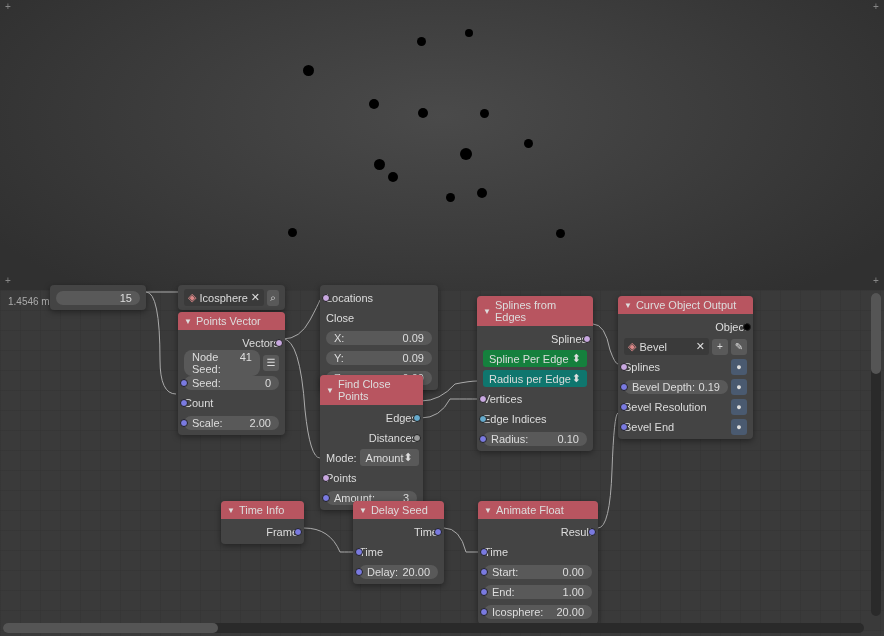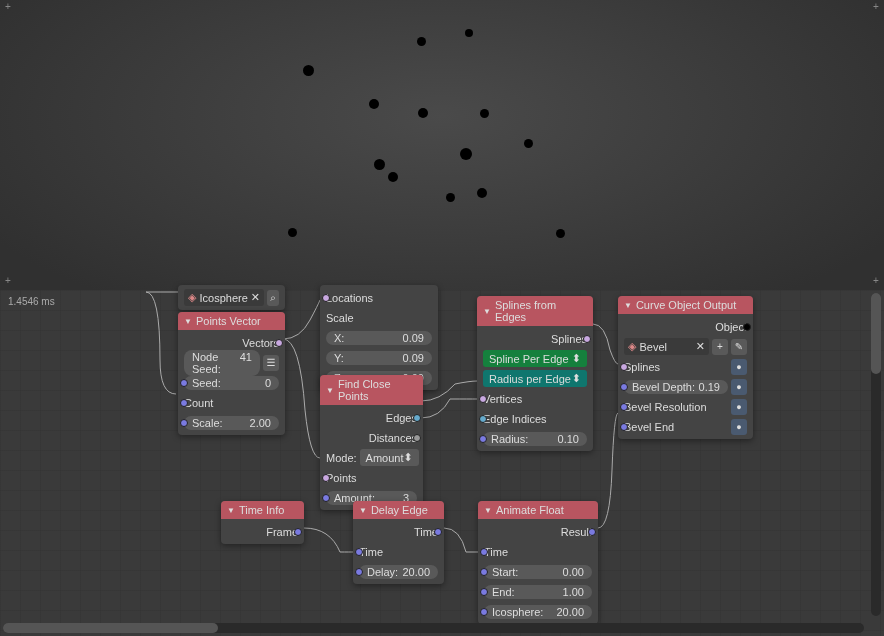--- a/index.html
+++ b/index.html
@@ -68,20 +68,30 @@
     <path d="M283 49 Q300 49 310 30 Q318 15 320 10" stroke="#aaa" fill="none" stroke-width="1"></path>
     <path d="M283 49 Q300 49 305 120 Q310 168 320 168" stroke="#aaa" fill="none" stroke-width="1"></path>
     <path d="M421 111 Q440 111 455 94 Q470 91 477 91" stroke="#aaa" fill="none" stroke-width="1"></path>
     <path d="M421 128 Q440 128 450 109 Q470 109 477 109" stroke="#aaa" fill="none" stroke-width="1"></path>
     <path d="M593 34 Q605 34 610 60 Q615 74 618 74" stroke="#aaa" fill="none" stroke-width="1"></path>
     <path d="M304 238 Q330 238 340 262 Q350 262 353 262" stroke="#aaa" fill="none" stroke-width="1"></path>
     <path d="M444 238 Q460 238 466 262 Q472 262 478 262" stroke="#aaa" fill="none" stroke-width="1"></path>
     <path d="M598 238 Q610 238 612 180 Q614 124 618 123" stroke="#aaa" fill="none" stroke-width="1"></path>
   </svg>
 
+  <div class="node" style="left:50px;top:-5px;width:96px">
+    <div class="node-body">
+        <div class="row">
+          <div class="num">
+            <span></span>
+            <span>15</span>
+          </div>
+        </div>
+      </div>
+  </div>
 
   <div class="node" style="left:178px;top:-5px;width:107px">
     <div class="node-body">
         <div class="row">
       <div class="obj">
             <span class="cube">◈</span>
             <span>Icosphere</span>
             <span class="x">✕</span>
           </div>
       <div class="eyedrop">⌕</div>
@@ -127,21 +137,21 @@
     </div>
   </div>
 
   <div class="node" style="left:320px;top:-5px;width:118px">
     <div class="node-body">
       <div class="row">
           <span class="sock l lav"></span>
           <span class="lbl">Locations</span>
         </div>
       <div class="row">
-          <span class="lbl">Scale</span>
+          <span class="lbl">Close</span>
         </div>
       <div class="row">
           <div class="num">
             <span>X:</span>
             <span>0.09</span>
           </div>
         </div>
       <div class="row">
           <div class="num">
             <span>Y:</span>
@@ -286,21 +296,21 @@
         <div class="row">
           <span class="lbl-r">Frame</span>
           <span class="sock r"></span>
         </div>
       </div>
   </div>
 
   <div class="node" style="left:353px;top:211px;width:91px">
     <div class="node-hdr">
         <span class="tri">▼</span>
-        <span>Delay Edge</span>
+        <span>Delay Seed</span>
       </div>
     <div class="node-body">
       <div class="row">
           <span class="lbl-r">Time</span>
           <span class="sock r"></span>
         </div>
       <div class="row">
           <span class="sock l"></span>
           <span class="lbl">Time</span>
         </div>

